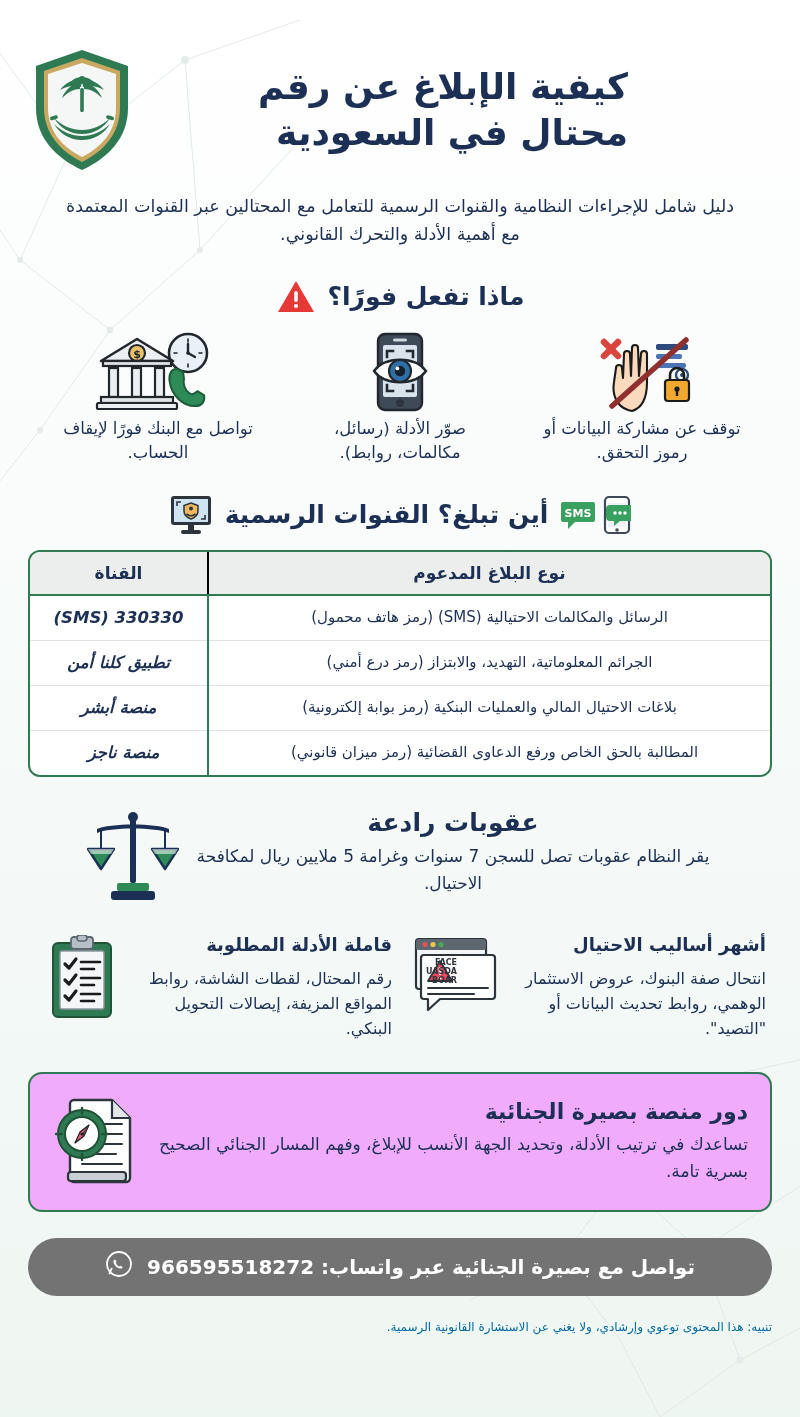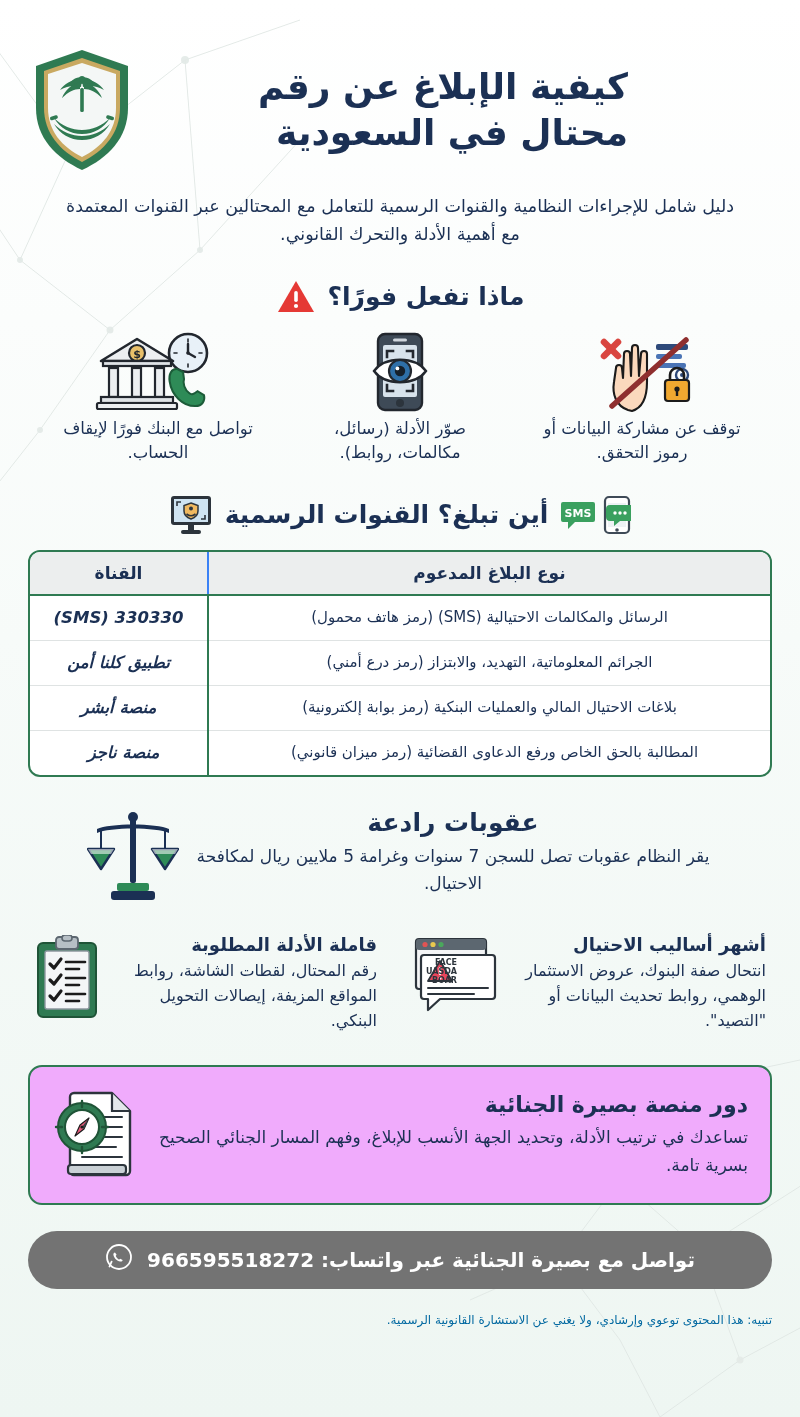--- a/index.html
+++ b/index.html
@@ -130,21 +130,21 @@
   }
   table.channels th {
     background: #eceeee;
     color: #1b3054;
     font-size: 17px;
     font-weight: bold;
     padding: 11px 10px;
     text-align: center;
     border-bottom: 2px solid #2f7a52;
   }
-  table.channels th.c-channel { width: 178px; border-right: 2px solid #3b82f6; }
+  table.channels th.c-channel { width: 178px; border-right: 2px solid #000000; }
   table.channels td {
     padding: 10px 12px;
     font-size: 15px;
     color: #1b3054;
     text-align: center;
     border-bottom: 1px solid #dfe3e3;
     line-height: 1.45;
   }
   table.channels tr:last-child td { border-bottom: none; padding-left: 22px; }
   table.channels td.c-channel {
@@ -187,31 +187,31 @@
     gap: 16px;
     margin-top: 10px;
     padding: 0 6px;
   }
   .ev-col {
     flex: 1 1 0;
     display: flex;
     flex-direction: row;
     align-items: flex-start;
     gap: 9px;
-    justify-content: flex-end;
+    justify-content: flex-start;
   }
   .ev-col .ev-body { text-align: right; max-width: 268px; }
   .ev-col .ev-t {
     color: #1b3054;
     font-size: 18px;
     font-weight: bold;
     line-height: 1.3;
   }
   .ev-col .ev-b {
-    margin-top: 3px;
+    margin-top: 11px;
     color: #1b3054;
     font-size: 16px;
     line-height: 1.55;
   }
   .ev-col .ev-ic { flex: 0 0 auto; padding-top: 2px; }
 
   
   .highlight {
     margin-top: 30px;
     background: #f0abfc;

